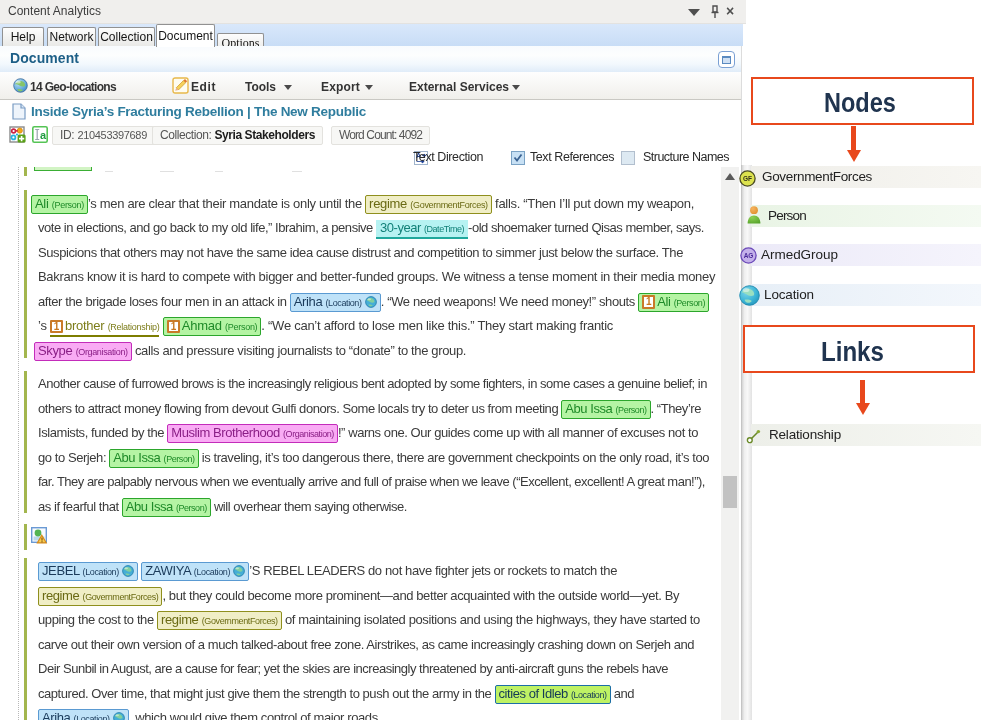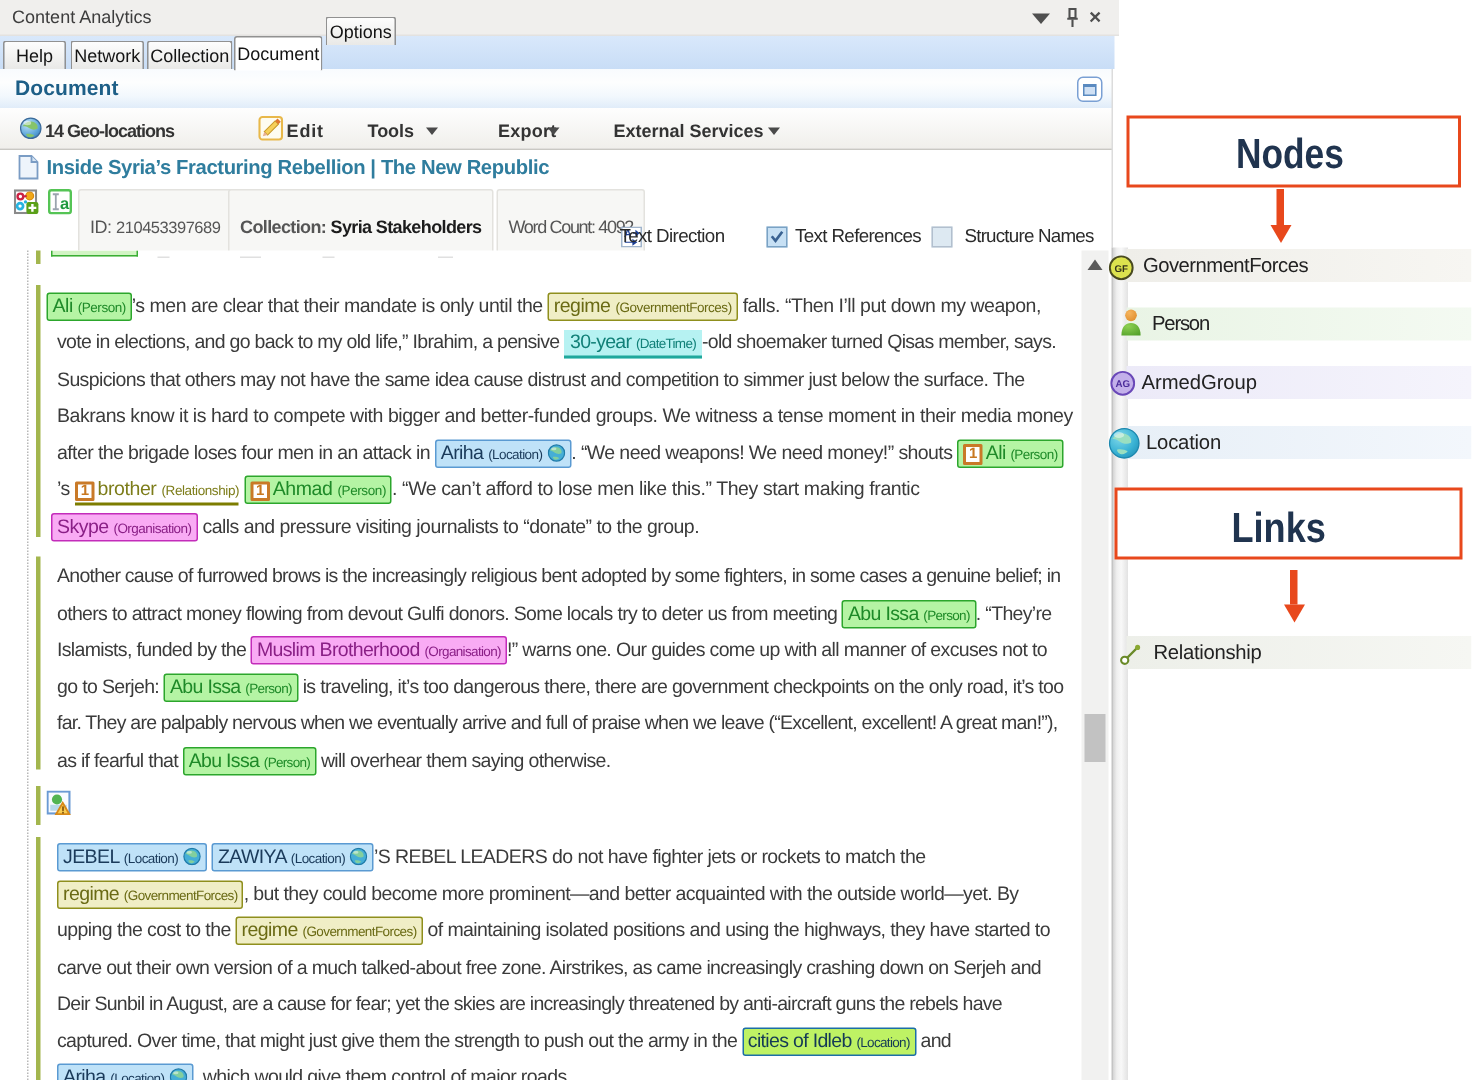--- a/index.html
+++ b/index.html
@@ -11,21 +11,21 @@
 #tabbar{left:0;top:24px;width:743px;height:22px;background:linear-gradient(#d9e8fb,#c8ddf6);}
 .tab{position:absolute;top:3px;height:18px;background:linear-gradient(#fdfdfd,#e9e9e7);border:1px solid #919191;border-bottom:none;border-radius:2px 2px 0 0;font-size:12px;color:#141414;text-align:center;line-height:18px;}
 .tab.active{top:0;height:22px;background:#fff;line-height:23px;z-index:3;}
 #docheader{left:0;top:46px;width:742px;height:26px;background:linear-gradient(#f8fbfe 0%,#fdfefe 35%,#f2f8fd 70%,#e0ecf9 100%);border-bottom:1px solid #d8e4f2;}
 #docheadtxt{left:10px;top:50px;font-size:14px;font-weight:bold;color:#1d5f87;}
 #toolbar{left:0;top:72px;width:742px;height:27px;background:linear-gradient(#fefefe,#f0efeb);border-bottom:1px solid #c9c8c3;}
 .tbtxt{position:absolute;top:80px;font-size:12px;font-weight:bold;color:#333;}
 .caret{position:absolute;top:85px;width:0;height:0;border-left:4px solid transparent;border-right:4px solid transparent;border-top:5px solid #4a4a4a;}
 
 #doctitle{left:31px;top:104px;font-size:13.5px;font-weight:bold;color:#2f7d9e;}
-.metabox{position:absolute;top:126px;height:17px;background:#f7f7f5;border:1px solid #e3e2de;border-radius:2px;font-size:12px;color:#555;line-height:17px;padding:16px 7px;white-space:nowrap;}
+.metabox{position:absolute;top:126px;height:17px;background:#f7f7f5;border:1px solid #e3e2de;border-radius:2px;font-size:12px;color:#555;line-height:17px;padding:0 7px;white-space:nowrap;}
 .metabox b{color:#1c1c1c;}
 
 .chktxt{position:absolute;top:150px;font-size:12.5px;color:#2a2a2a;}
 
 #textarea{left:0;top:167px;width:742px;height:553px;background:#fff;overflow:hidden;}
 .ln{position:absolute;white-space:nowrap;font-size:13px;line-height:25px;height:25px;color:#3b3b3b;}
 .gbar{position:absolute;left:24px;width:3px;background:#a3b64e;}
 .tag{display:inline-block;border-radius:2px;padding:0 3px;border:1px solid;line-height:15px;}
 .sub{font-size:9px;}
 .per{background:#b5f4a4;border-color:#2ca62c;color:#1e8a28;}
@@ -60,21 +60,21 @@
       <path d="M2.5 7.5h7"></path>
       <path d="M6 8v5"></path>
     </g>
   </svg>
 <div class="abs" style="left:726px;top:3px;font-size:14px;color:#4f4f4f;font-weight:bold;">×</div>
 <div class="abs" id="tabbar"></div>
 <div class="tab" style="left:2px;top:27px;width:40px;">Help</div>
 <div class="tab" style="left:47px;top:27px;width:47px;">Network</div>
 <div class="tab" style="left:98px;top:27px;width:55px;">Collection</div>
 <div class="tab active" style="left:156px;top:24px;width:57px;">Document</div>
-<div class="tab" style="left:217px;top:11px;width:45px;">Options</div>
+<div class="tab" style="left:217px;top:33px;width:45px;font-family:Liberation Serif, serif;">Options</div>
 <div class="abs" id="docheader"></div>
 <div class="abs" id="docheadtxt"><span id="dhead" style="letter-spacing:0.069px;">Document</span></div>
 <div class="abs" style="left:718px;top:51px;width:15px;height:15px;border:1px solid #7aa0d4;border-radius:4px;background:#fff;"></div>
 <div class="abs" style="left:722px;top:56px;width:7px;height:5px;border:1px solid #5a8ac0;background:#cfe0f4;border-top-width:2px;"></div>
 <div class="abs" id="toolbar"></div>
 <svg class="abs" style="left:13px;top:78px" width="15" height="15" viewBox="0 0 15 15">
     <defs>
       <radialGradient id="tgl" cx="0.35" cy="0.3" r="0.95">
         <stop offset="0" stop-color="#bfe3f8"></stop>
         <stop offset="0.6" stop-color="#5aa4d8"></stop>
@@ -90,21 +90,21 @@
 <div class="tbtxt" id="tb1" style="letter-spacing:-0.669px;left:30px;">14 Geo-locations</div>
 <svg class="abs" style="left:172px;top:77px" width="17" height="17" viewBox="0 0 17 17">
     <rect x="1" y="1" width="15" height="15" rx="2" fill="#fefcf0" stroke="#e8b84a" stroke-width="1.4"></rect>
     <path d="M4.2 12.8 L11.4 5.6 L13.6 7.8 L6.4 15 z" fill="#f6d05a" stroke="#c89a28" stroke-width="0.7" transform="translate(0,-2)"></path>
     <path d="M4.2 10.8 L6.4 13 L3.2 13.8 z" fill="#e8b090"></path>
     <path d="M11.4 3.6 L13 2 L15.2 4.2 L13.6 5.8 z" fill="#e07830"></path>
   </svg>
 <div class="tbtxt" id="tb2" style="letter-spacing:0.582px;left:191px;">Edit</div>
 <div class="tbtxt" id="tb3" style="letter-spacing:-0.022px;left:245px;">Tools</div>
 <div class="caret" style="left:284px;"></div>
-<div class="tbtxt" id="tb4" style="letter-spacing:0.164px;left:332px;">Export</div>
+<div class="tbtxt" id="tb4" style="letter-spacing:0.164px;left:321px;">Export</div>
 <div class="caret" style="left:365px;"></div>
 <div class="tbtxt" id="tb5" style="letter-spacing:-0.004px;left:409px;">External Services</div>
 <div class="caret" style="left:512px;"></div>
 
 <svg class="abs" style="left:12px;top:103px" width="14" height="17" viewBox="0 0 14 17">
     <path d="M1 1h8l4 4v11H1z" fill="#eef4fb" stroke="#7a9cc4" stroke-width="1.2"></path>
     <path d="M9 1v4h4" fill="#d8e6f4" stroke="#7a9cc4" stroke-width="1.2"></path>
   </svg>
 <div class="abs" id="doctitle"><span id="dtitle" style="letter-spacing:-0.261px;">Inside Syria’s Fracturing Rebellion | The New Republic</span></div>
 <svg class="abs" style="left:9px;top:126px" width="17" height="17" viewBox="0 0 17 17">
@@ -116,21 +116,21 @@
     <circle cx="8" cy="8.6" r="1.1" fill="#28b4e0"></circle>
     <rect x="8.6" y="8.6" width="8" height="8" rx="1.5" fill="#5aa018"></rect>
     <path d="M12.6 10v5.2M10 12.6h5.2" stroke="#fff" stroke-width="1.6"></path>
   </svg>
 <svg class="abs" style="left:32px;top:126px" width="16" height="17" viewBox="0 0 16 17">
     <rect x="0.8" y="0.8" width="14.4" height="15.4" rx="1.5" fill="#fff" stroke="#55c455" stroke-width="1.6"></rect>
     <path d="M3.2 3.5h4M5.2 3.5v10M3.2 13.5h4" stroke="#9aa4ae" stroke-width="1.2" fill="none"></path>
     <text x="8" y="13" font-family="Liberation Sans" font-size="11" font-weight="bold" fill="#1f9a3f">a</text>
   </svg>
 <div class="metabox" id="mb1" style="letter-spacing:-0.32px;left:52px;">ID: <span style="font-size:11px;">210453397689</span></div>
-<div class="metabox" id="mb2" style="letter-spacing:-0.415px;left:152px;font-weight:bold;">Collection: <b>Syria Stakeholders</b></div>
+<div class="metabox" id="mb2" style="letter-spacing:-0.415px;left:152px;">Collection: <b>Syria Stakeholders</b></div>
 <div class="metabox" id="mb3" style="letter-spacing:-0.886px;left:331px;">Word Count: 4092</div>
 
 <svg class="abs" style="left:414px;top:151px" width="14" height="14" viewBox="0 0 14 14">
     <rect x="0.5" y="0.5" width="13" height="13" fill="#fff" stroke="#a0b4cc"></rect>
     <text x="2" y="7" font-family="Liberation Sans" font-size="7" font-weight="bold" fill="#1c3f94">A</text>
     <path d="M8 4.5h3.5M10 3l1.8 1.5L10 6z" fill="#1c3f94" stroke="#1c3f94" stroke-width="0.8"></path>
     <path d="M2.5 10.5h7M8 9l2.2 1.5L8 12z" fill="#1c3f94" stroke="#1c3f94" stroke-width="0.8"></path>
   </svg>
 <div class="chktxt" id="ck1" style="letter-spacing:-0.409px;left:413px;">Text Direction</div>
 <div class="abs" style="left:511px;top:151px;width:12px;height:12px;background:#c7e0f4;border:1px solid #7aa2c4;"></div>

